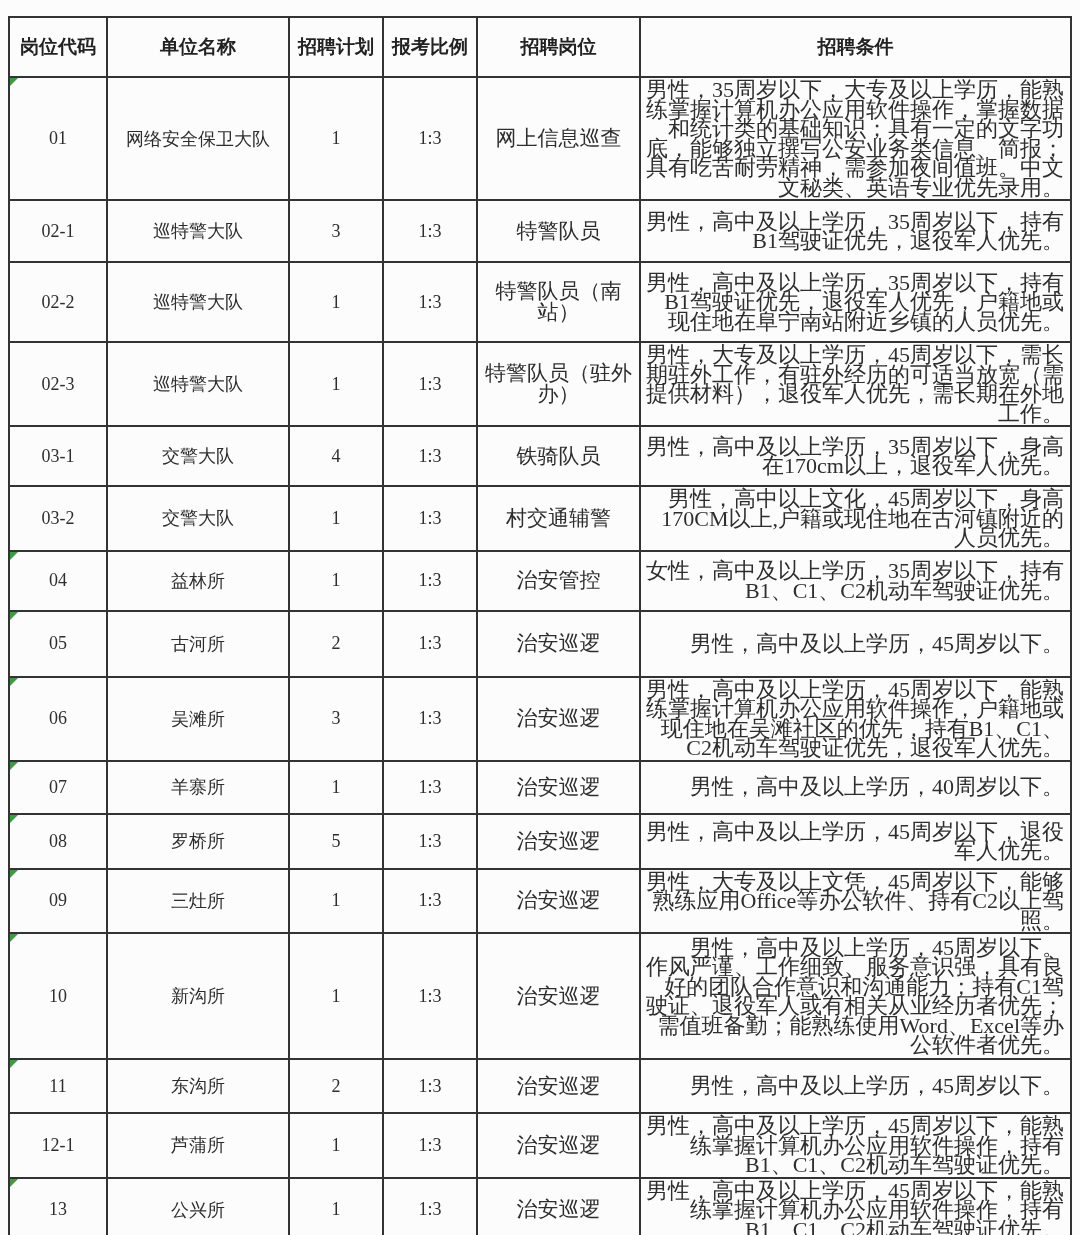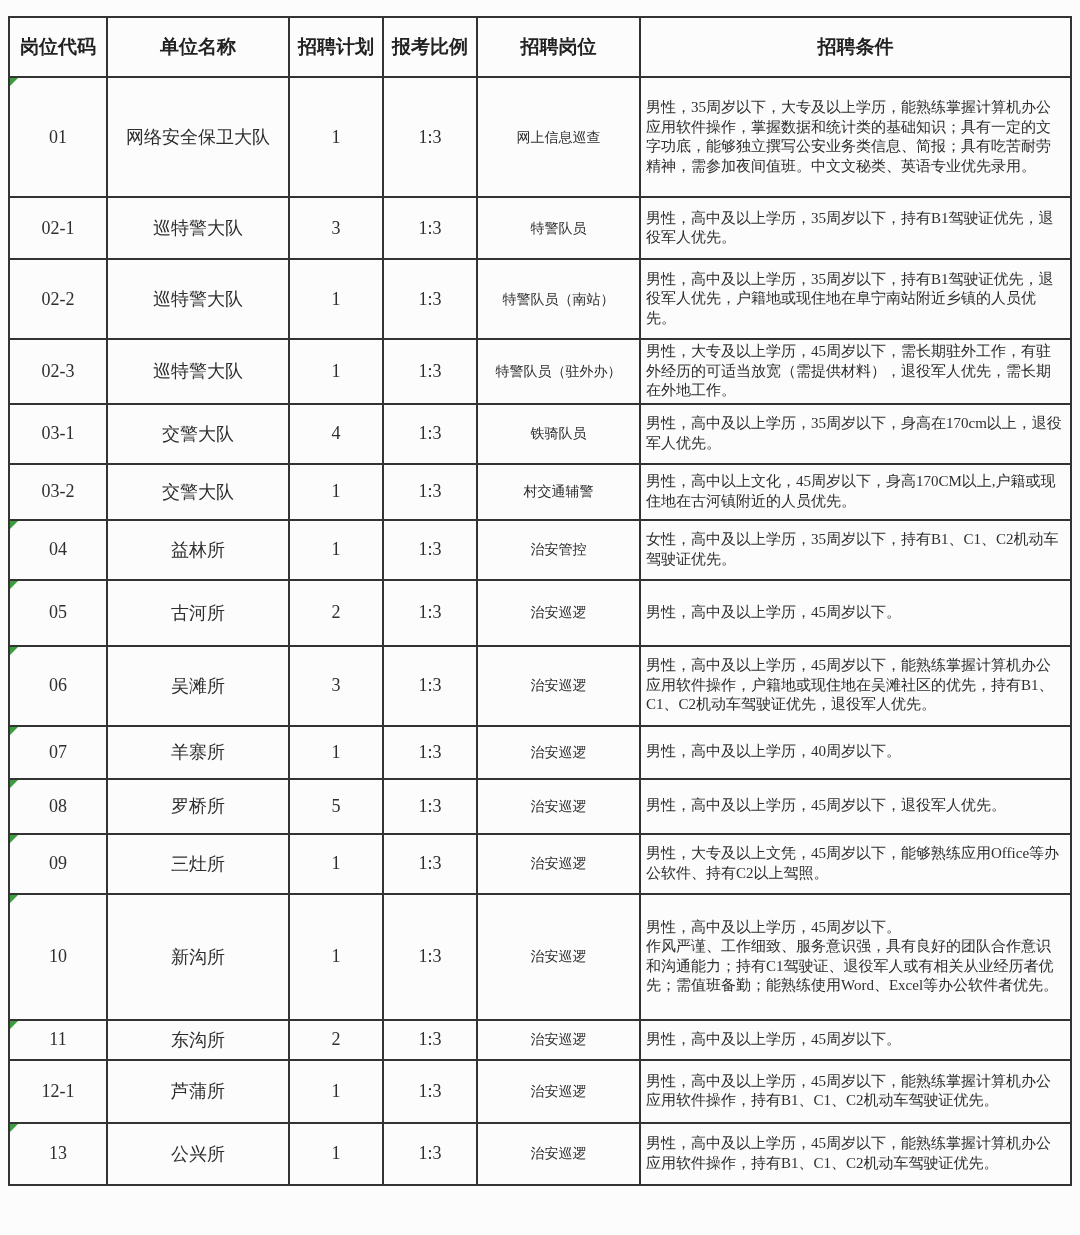--- a/index.html
+++ b/index.html
@@ -36,24 +36,24 @@
     color: #222;
     padding: 0 2px;
   }
   td.c {
     text-align: center;
     font-size: 18px;
     padding: 0 3px;
     position: relative;
   }
   td.c .val { display: inline-block; }
-  td.pos { font-size: 14px; line-height: 21px; }
+  td.pos { font-size: 21px; line-height: 21px; }
   td.cond {
-    text-align: left;
-    font-size: 15px;
+    text-align: right;
+    font-size: 22px;
     line-height: 19.5px;
     padding: 2px 6px 2px 5px;
   }
   td.cond .val { white-space: pre-line; }
   .tri {
     position: absolute;
     top: 0;
     left: 0;
     width: 0;
     height: 0;
@@ -352,21 +352,21 @@
       <span class="val">1:3</span>
     </td>
     <td class="c pos">
       <span class="val">治安巡逻</span>
     </td>
     <td class="cond">
       <span class="val">男性，高中及以上学历，45周岁以下。
 作风严谨、工作细致、服务意识强，具有良好的团队合作意识和沟通能力；持有C1驾驶证、退役军人或有相关从业经历者优先；需值班备勤；能熟练使用Word、Excel等办公软件者优先。</span>
     </td>
   </tr>
-        <tr style="height: 40px;">
+        <tr style="height: 54px;">
     <td class="c">
       <span class="tri"></span>
       <span class="val">11</span>
     </td>
     <td class="c">
       <span class="val">东沟所</span>
     </td>
     <td class="c">
       <span class="val">2</span>
     </td>

